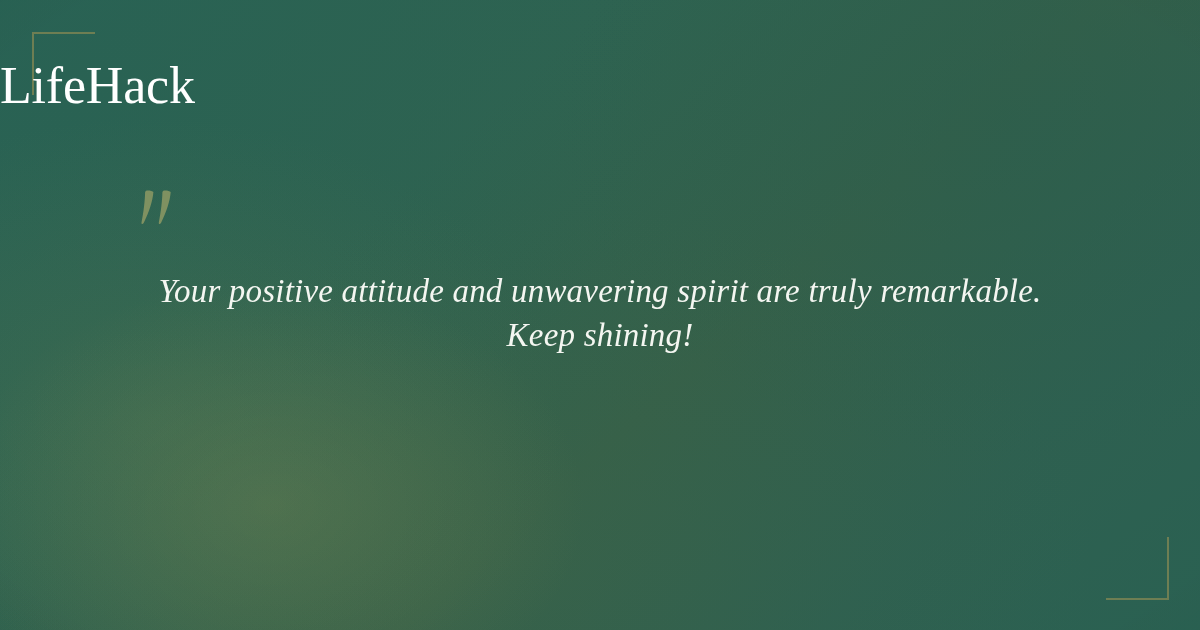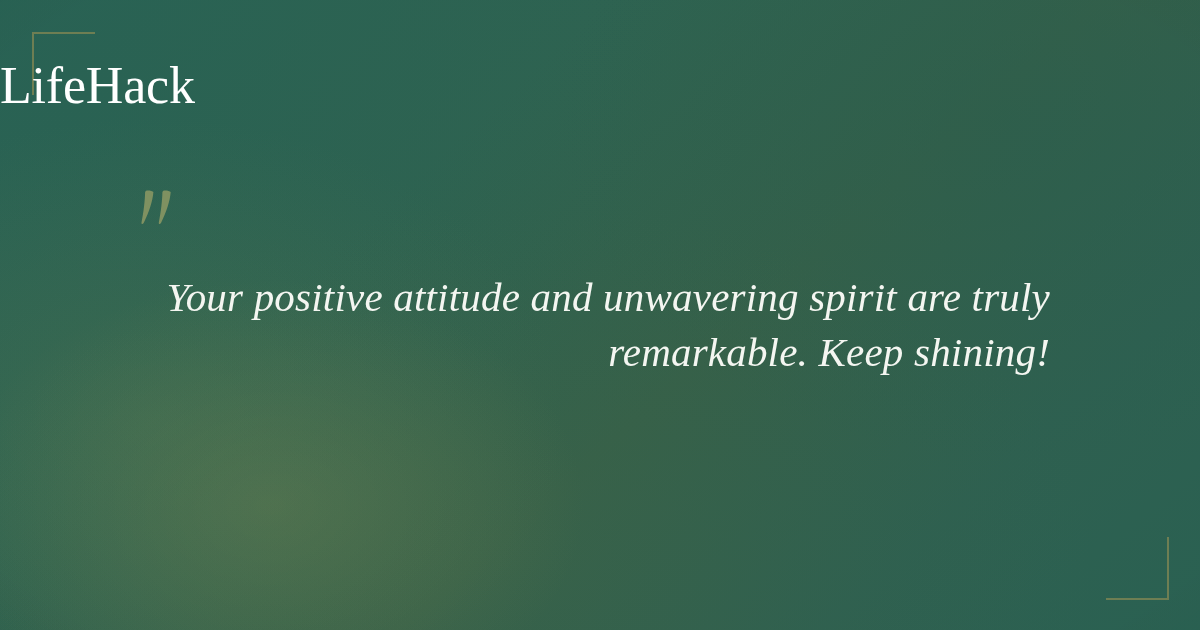--- a/index.html
+++ b/index.html
@@ -89,25 +89,25 @@
   .quote-mark svg {
     display: block;
     overflow: visible;
   }
 
   .quote-text {
     position: absolute;
     left: 50px;
     right: 50px;
     top: 80px;
-    text-align: right;
+    text-align: center;
     color: #f4f6f1;
     font-family: "Liberation Serif", "DejaVu Serif", serif;
     font-style: italic;
-    font-size: 41px;
+    font-size: 33px;
     line-height: 1.33;
     letter-spacing: 0.2px;
   }
 </style>
 </head>
 <body>
 
 <div class="card">
 
   <div class="grain"></div>

